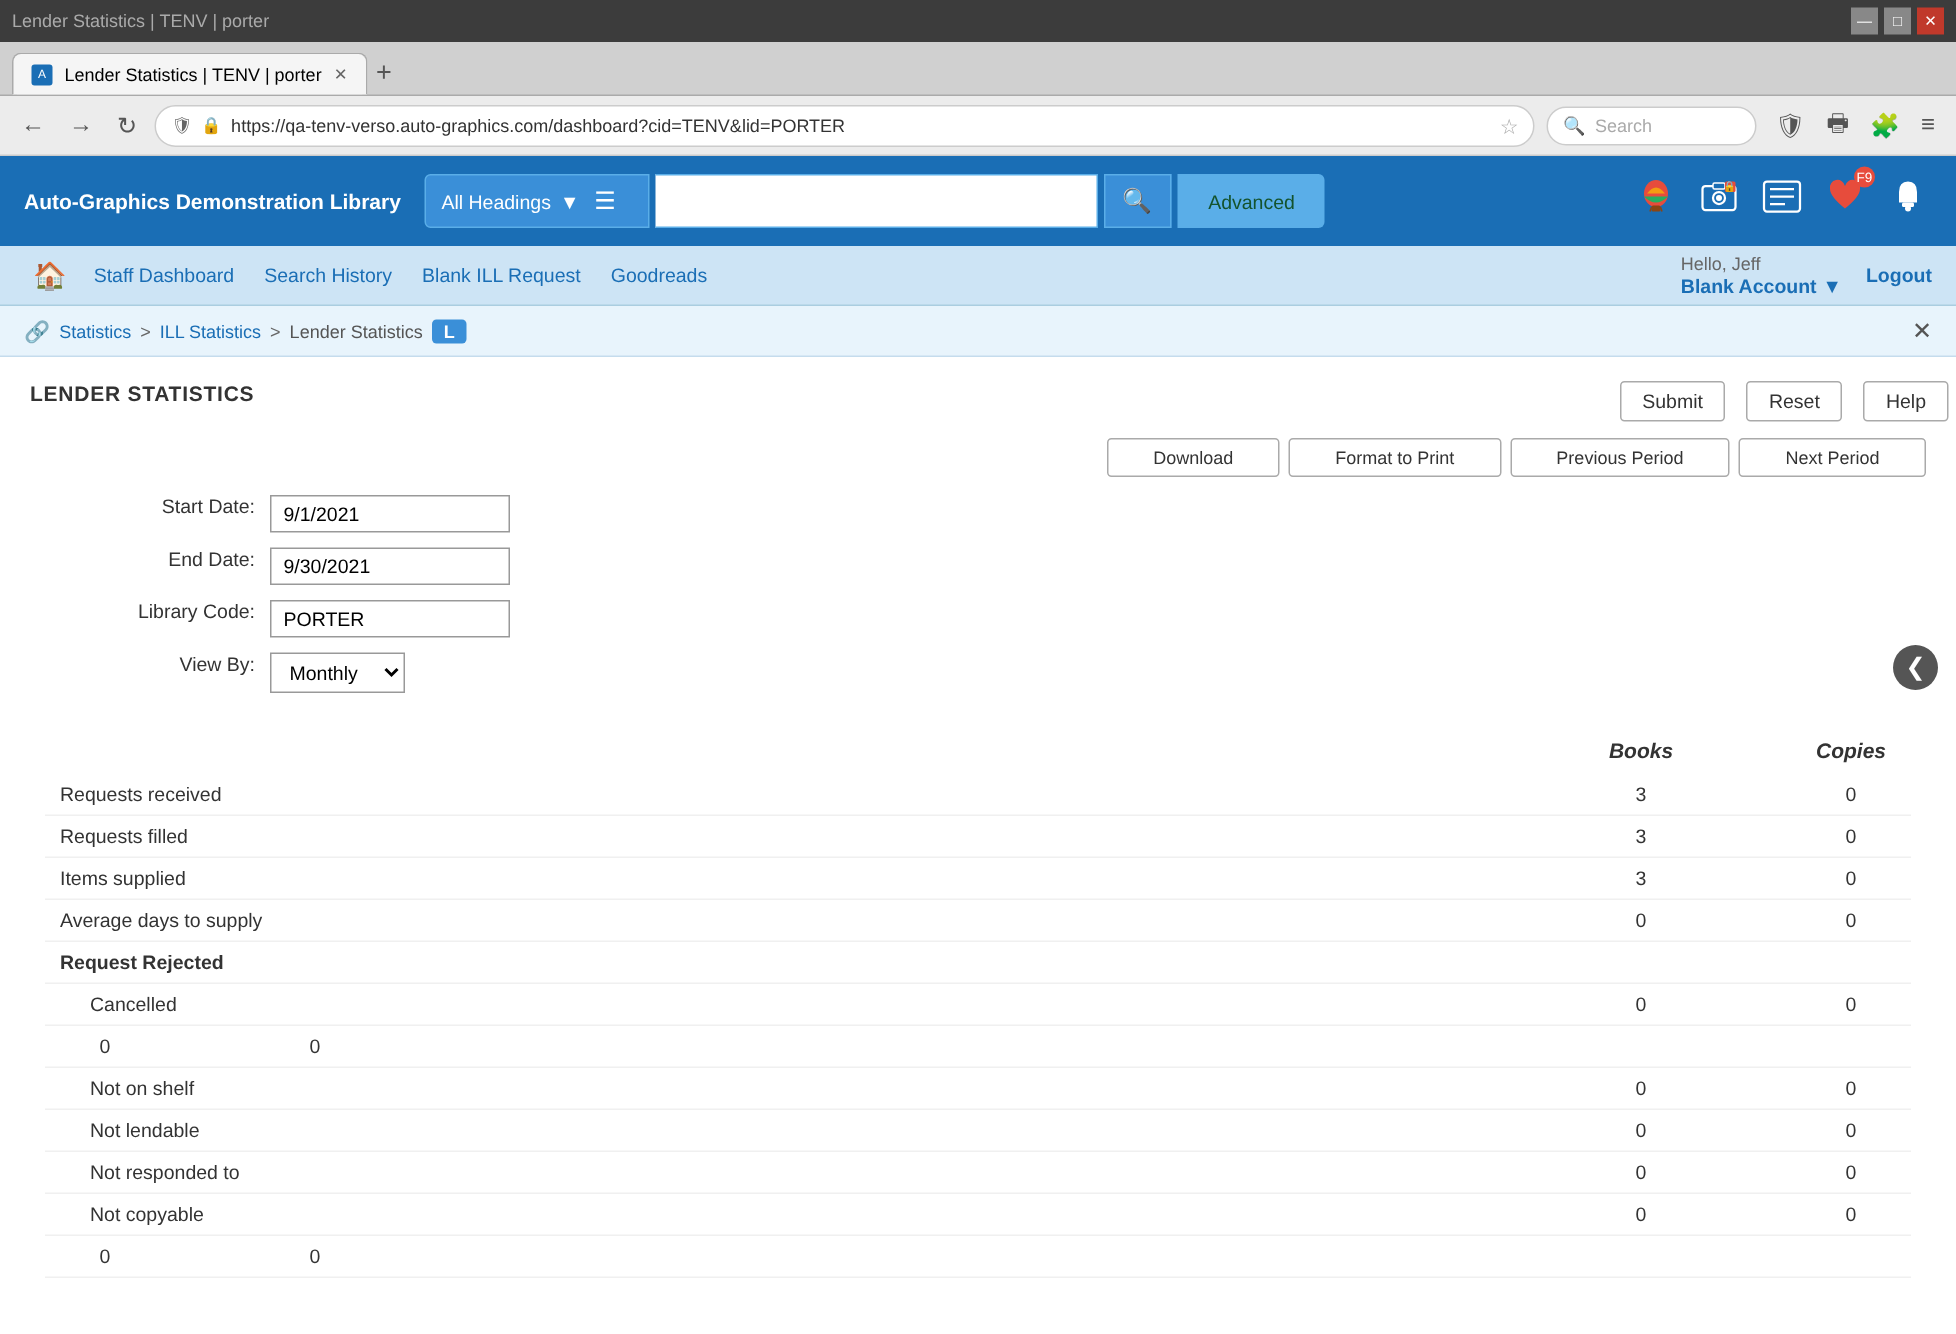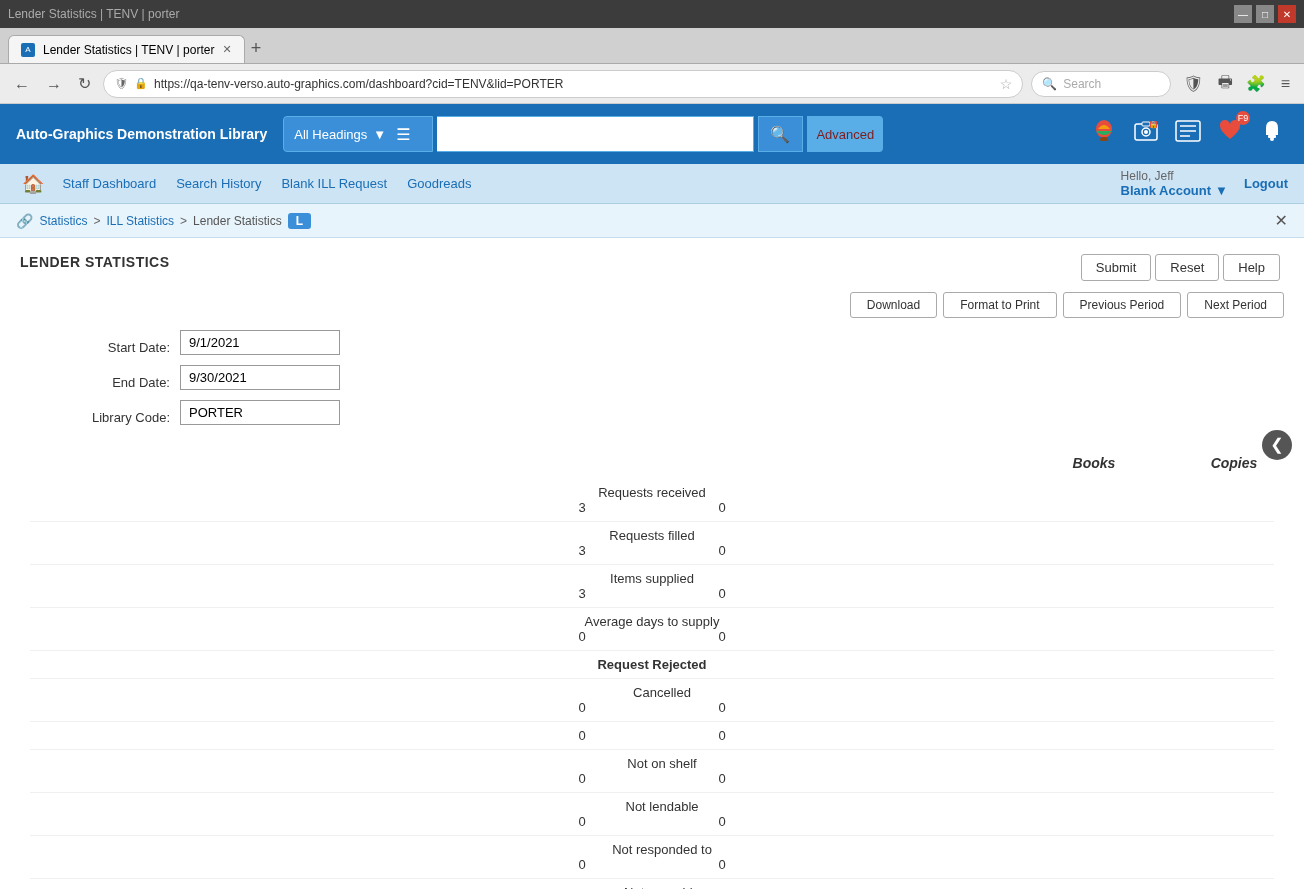--- a/index.html
+++ b/index.html
@@ -195,23 +195,23 @@
       border: 1px solid #5aaee8;
       color: #fff;
       height: 36px;
       padding: 0 12px;
       cursor: pointer;
       font-size: 16px;
     }
     .advanced-btn {
       background: #5aaee8;
       border: none;
-      color: #7f1d1d;
+      color: #14532d;
       height: 36px;
-      padding: 0 9px;
+      padding: 0 20px;
       border-radius: 0 4px 4px 0;
       cursor: pointer;
       font-size: 13px;
       white-space: nowrap;
     }
     .header-icons {
       display: flex;
       align-items: flex-end;
       gap: 10px;
       margin-left: auto;
@@ -330,23 +330,23 @@
     .page-title {
       font-size: 14px;
       font-weight: bold;
       color: #333;
       letter-spacing: 0.5px;
       margin-bottom: 12px;
     }
     .action-buttons {
       position: absolute;
       top: 16px;
-      right: 24px;
-      display: flex;
-      gap: 4px;
+      right: 5px;
+      display: flex;
+      gap: 14px;
     }
     .action-btn {
       background: #fff;
       border: 1px solid #aaa;
       border-radius: 3px;
       padding: 5px 14px;
       font-size: 13px;
       cursor: pointer;
       color: #333;
     }
@@ -355,34 +355,34 @@
       position: absolute;
       top: 54px;
       right: 20px;
       display: flex;
       gap: 6px;
     }
     .secondary-btn {
       background: #fff;
       border: 1px solid #aaa;
       border-radius: 3px;
-      padding: 5px 16px;
+      padding: 5px 30px;
       font-size: 12px;
       cursor: pointer;
       color: #333;
     }
 
     
     .form-section {
       margin-top: 60px;
       margin-left: 40px;
     }
     .form-row {
       display: flex;
-      align-items: flex-end;
+      align-items: flex-start;
       margin-bottom: 10px;
       gap: 10px;
     }
     .form-label {
       width: 110px;
       font-size: 13px;
       color: #333;
       text-align: right;
     }
     .form-input {
@@ -421,24 +421,23 @@
     }
     .stats-col-header {
       font-weight: bold;
       font-size: 14px;
       color: #333;
       width: 60px;
       text-align: center;
     }
     .stats-row {
       display: flex;
-      align-items: center;
+      align-items: flex-end;
       padding: 6px 10px;
       border-bottom: 1px solid #f0f0f0;
-      flex-direction: column;
     }
     .stats-row-label {
       font-size: 13px;
       color: #333;
       flex: 1;
     }
     .stats-row-label.bold {
       font-weight: bold;
     }
     .stats-row-label.indented {
@@ -635,20 +634,29 @@
       <input type="text" class="form-input" value="9/1/2021" style="">
     </div>
     <div class="form-row">
       <label class="form-label">End Date:</label>
       <input type="text" class="form-input" value="9/30/2021" style="">
     </div>
     <div class="form-row">
       <label class="form-label">Library Code:</label>
       <input type="text" class="form-input" value="PORTER" style="">
     </div>
+    <div class="form-row">
+      <label class="form-label">View By:</label>
+      <select class="form-select">
+        <option>Monthly</option>
+        <option>Weekly</option>
+        <option>Daily</option>
+        <option>Yearly</option>
+      </select>
+    </div>
   </div>
 
   <div class="stats-section">
     <div class="stats-header-row">
       <div style="flex:1;"></div>
       <div class="stats-col-label">
         <span class="stats-col-header">Books</span>
         <span class="stats-col-header">Copies</span>
       </div>
     </div>

